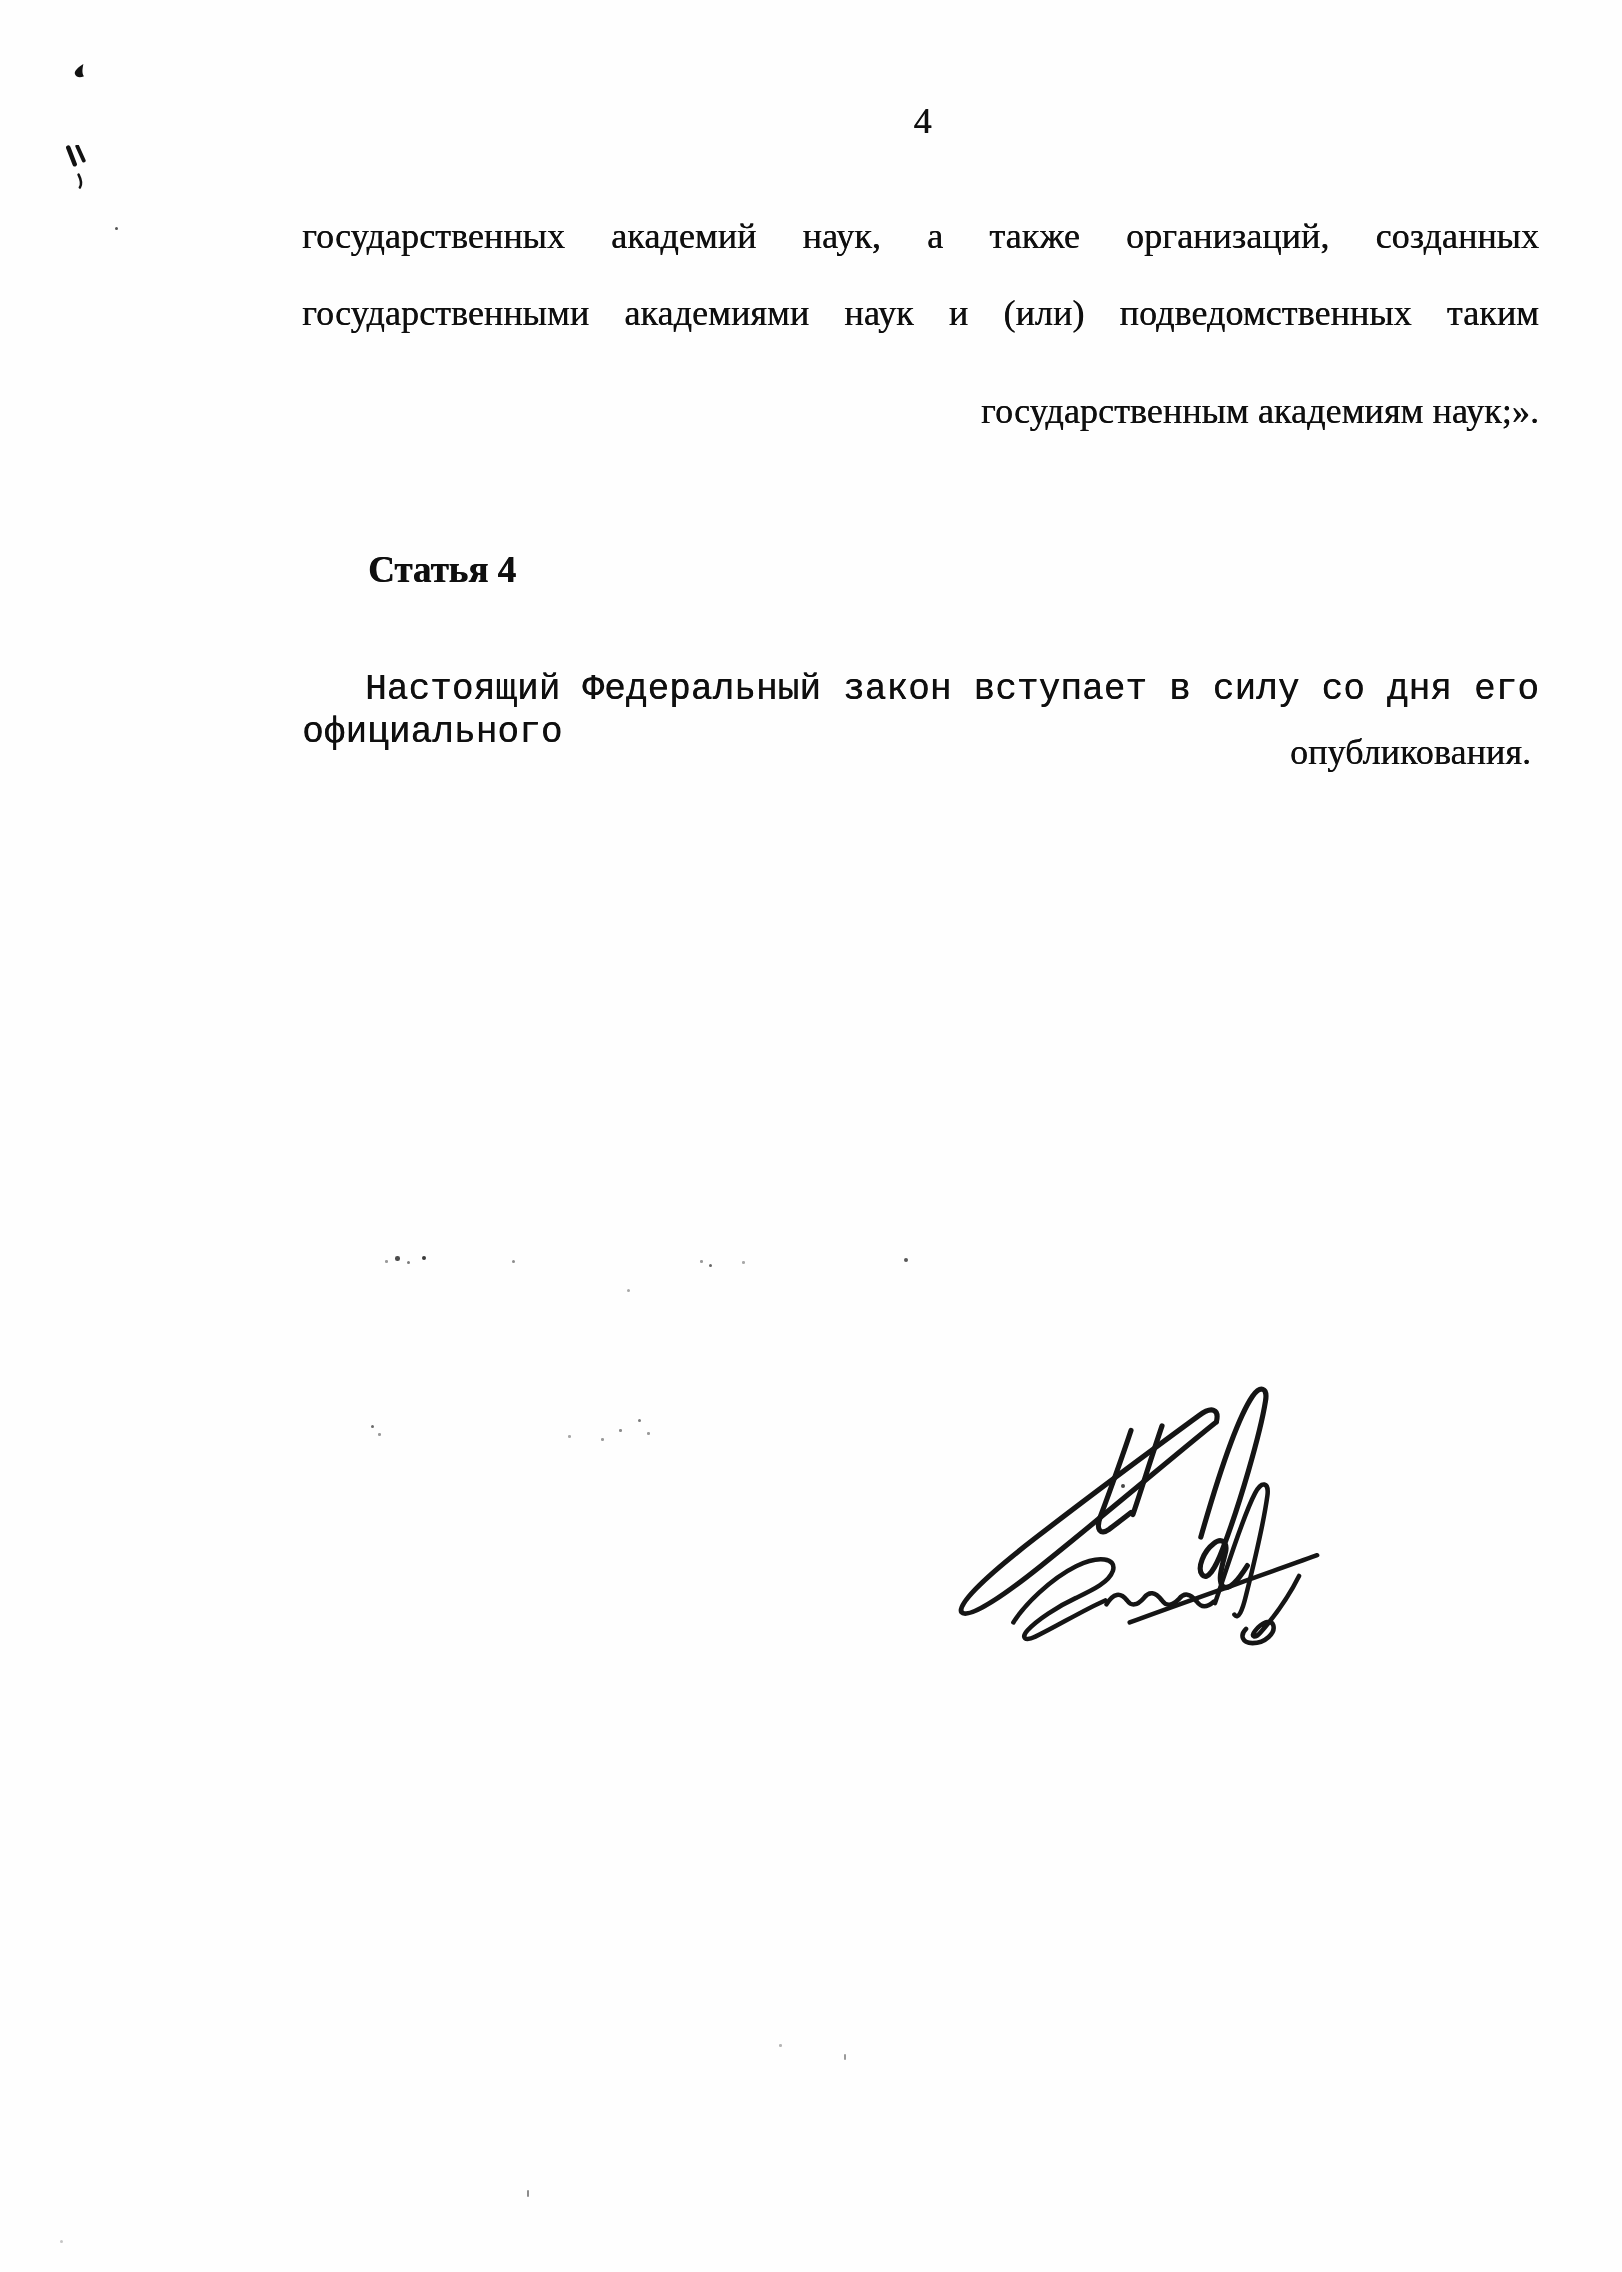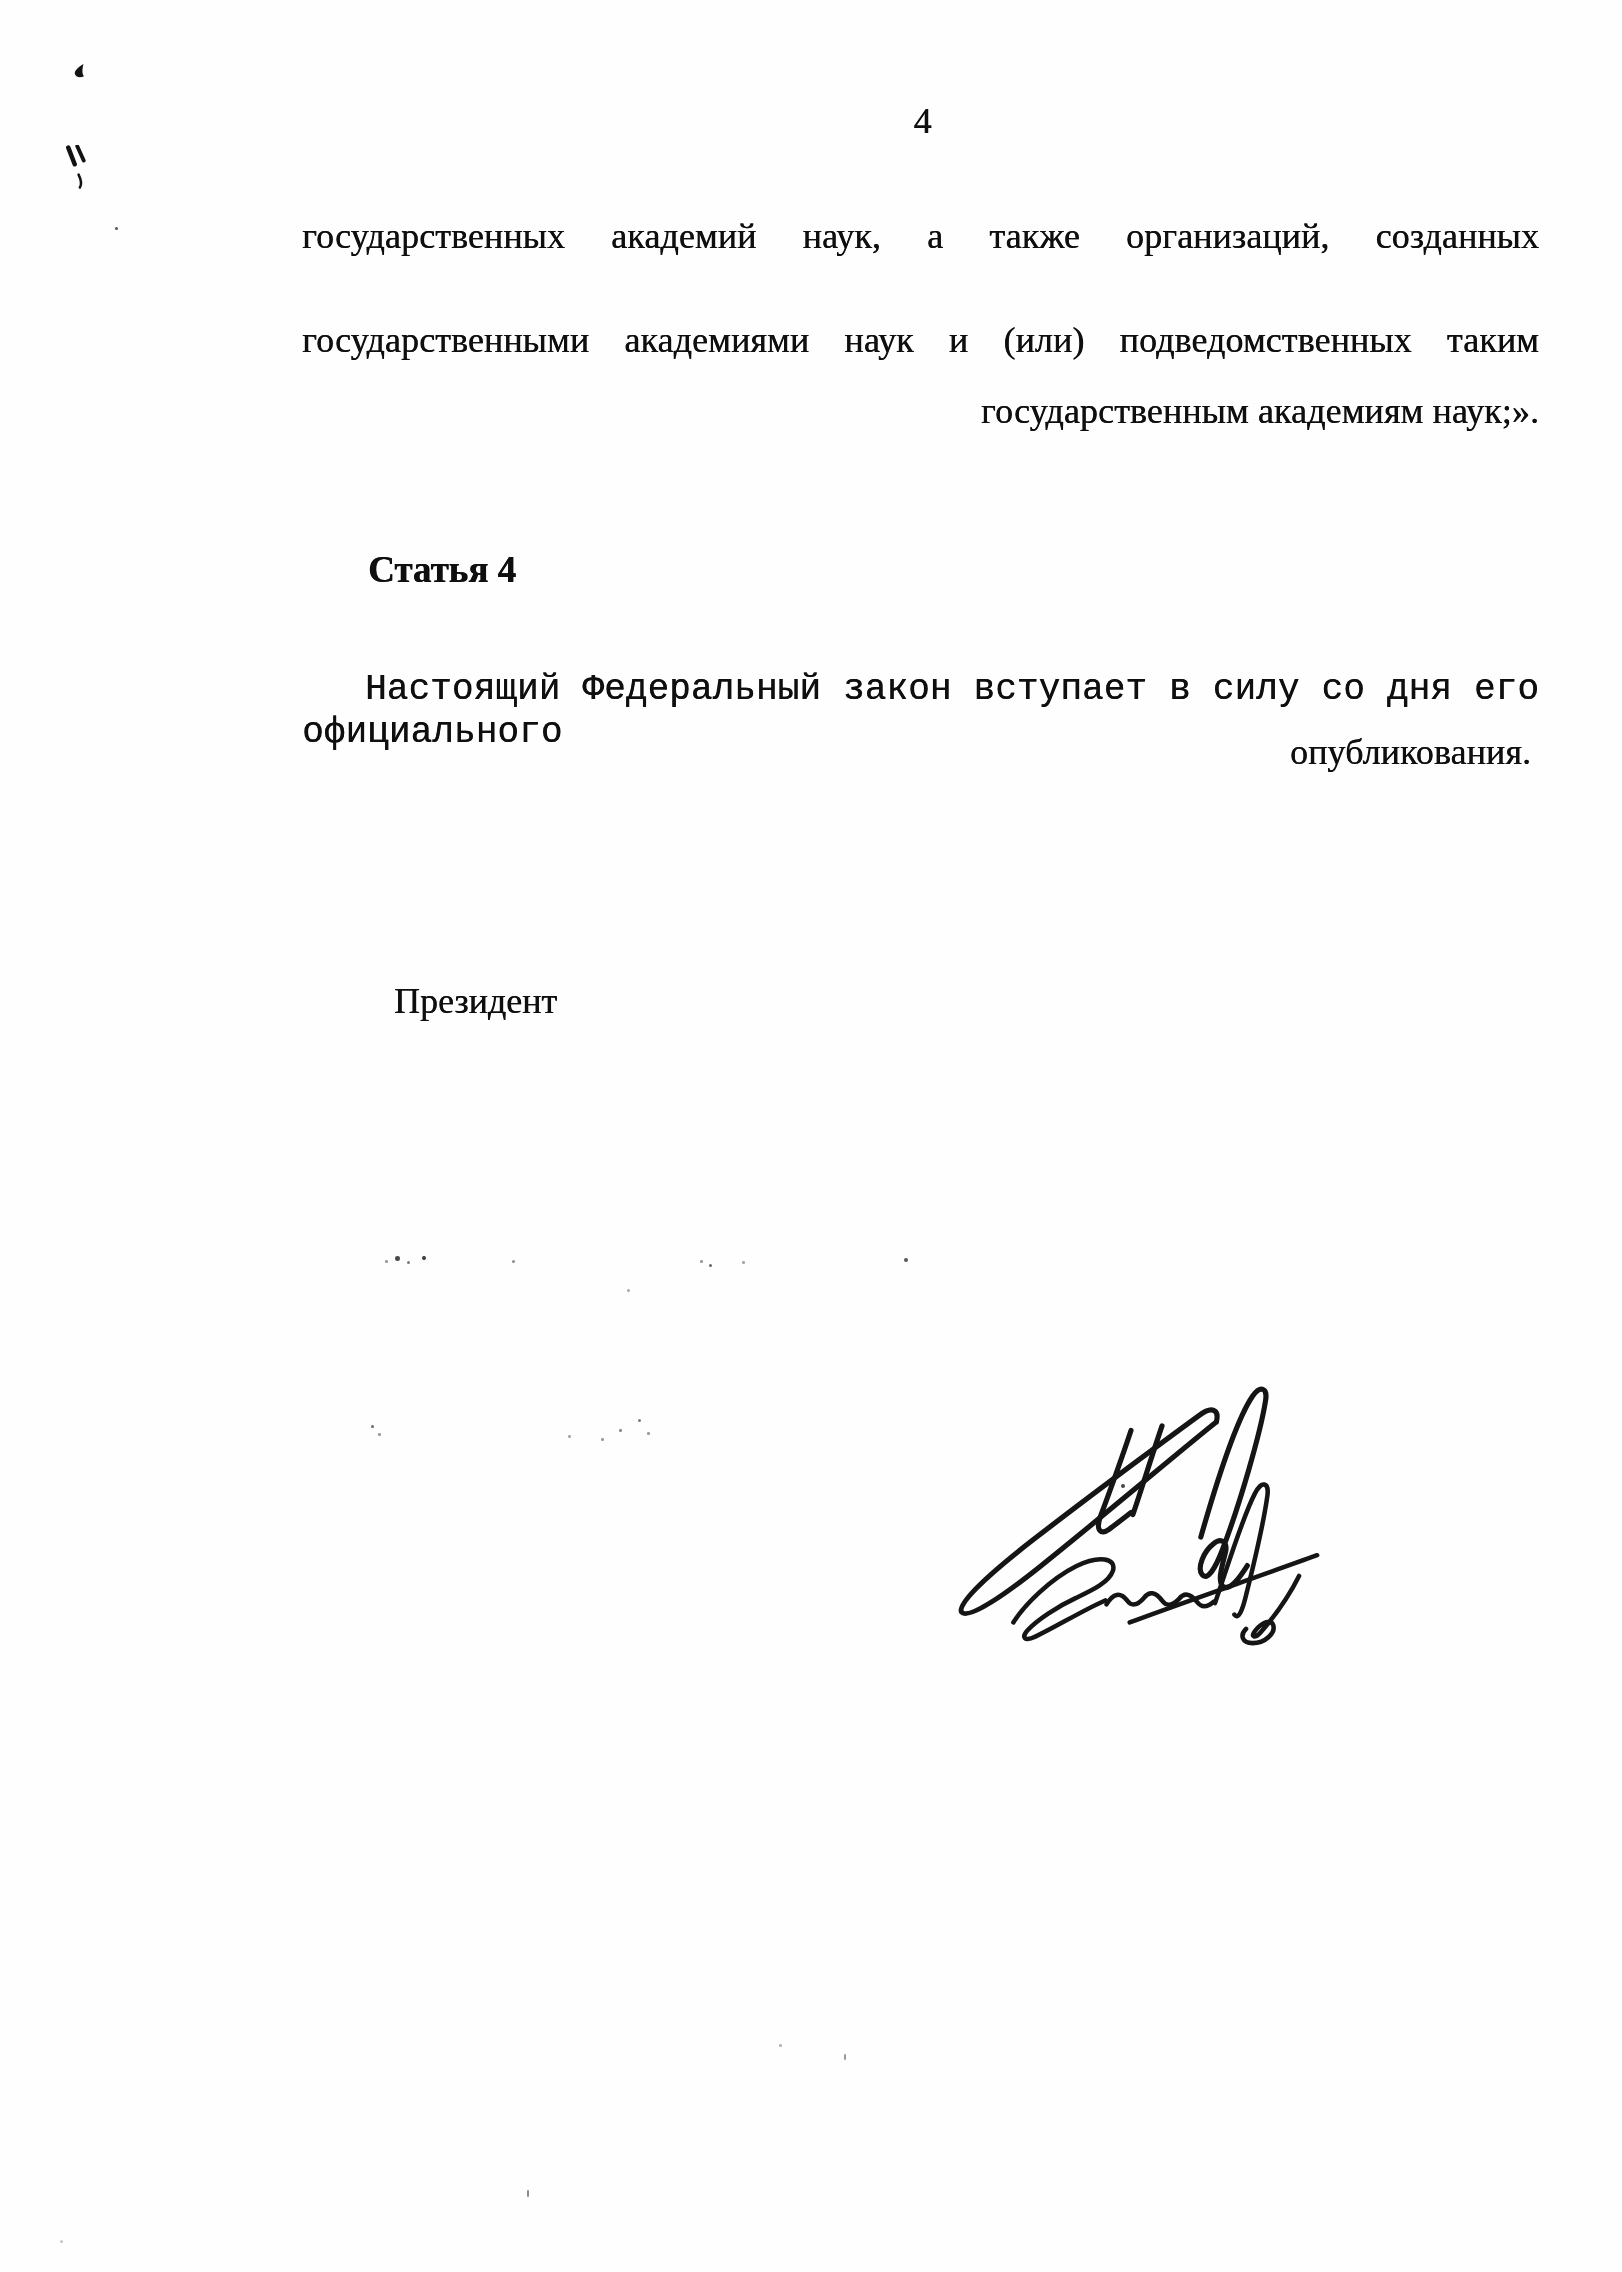--- a/index.html
+++ b/index.html
@@ -42,21 +42,21 @@
   #page-number {
     left: 903px;
     top: 100px;
     width: 39px;
     text-align: center;
     font-size: 36px;
     line-height: 1.2;
     text-shadow: 0.4px 0.2px 0 currentColor;
   }
   #cont-line1 { top: 207px; }
-  #cont-line2 { top: 311px; }
+  #cont-line2 { top: 284px; }
   #cont-line3 { top: 382px; text-align: right; }
   #article-heading {
     left: 368px;
     top: 548px;
     font-weight: bold;
     font-size: 37px;
     line-height: 1.2;
     text-shadow: 0.5px 0.3px 0 currentColor;
     text-align: right;
   }
@@ -105,21 +105,20 @@
   </div>
 
   <div id="article-heading" class="abs">Статья 4</div>
 
   <div>
     <div id="article-line1" class="abs doc-text just body-col">Настоящий Федеральный закон вступает в силу со дня его официального</div>
     <div id="article-line2" class="abs doc-text">опубликования.</div>
   </div>
 
   <div id="signatory-block" class="abs">
-    <div>Президент</div>
   </div>
 
   <svg id="signature-svg" class="abs" width="388" height="265" viewBox="0 0 600 410" fill="none" stroke="#151515" stroke-width="8" stroke-linecap="round" stroke-linejoin="round">
 
     <path d="M 432,62
              C 390,95 260,205 160,285
              C 100,333 48,368 38,356
              C 30,345 70,305 150,243
              C 260,158 360,85 405,52
              C 425,37 437,42 432,62"></path>

